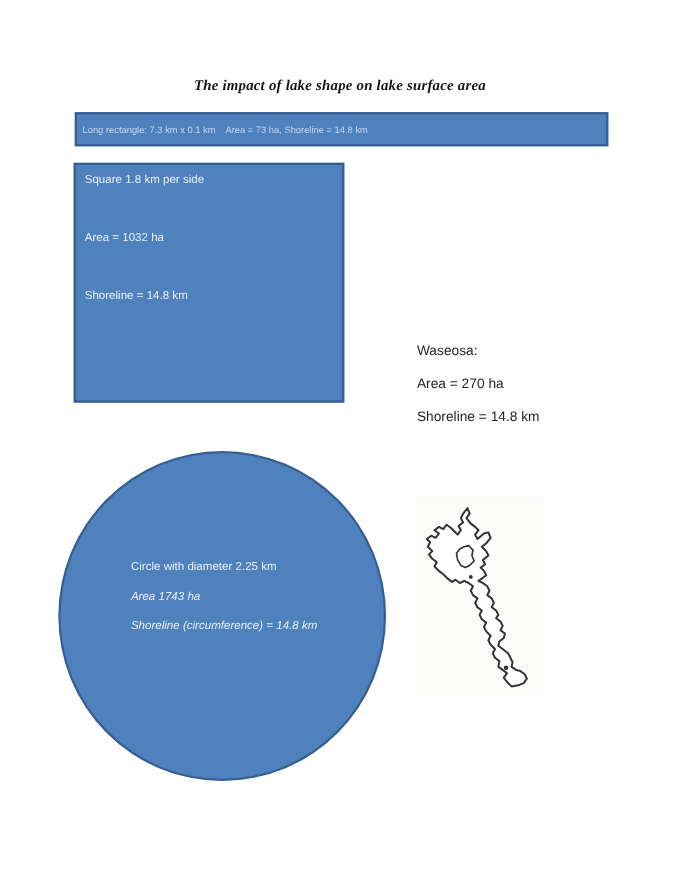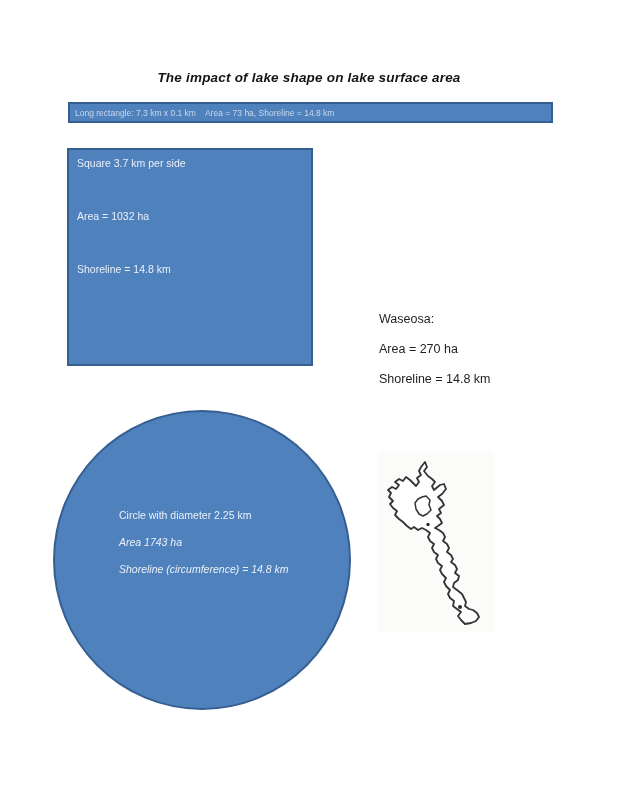--- a/index.html
+++ b/index.html
@@ -18,33 +18,34 @@
     position: absolute;
     top: 70px;
     left: 0;
     width: 100%;
     text-align: center;
     font-size: 13.5px;
     font-weight: bold;
     font-style: italic;
     color: #141414;
     letter-spacing: 0.2px;
+    font-family: Liberation Serif, serif;
   }
 
   .shape {
     background: #4f81bd;
     border: 2px solid #365f91;
     position: absolute;
   }
 
   .rect-shape {
     left: 68px;
     top: 102px;
     width: 485px;
-    height: 21px;
+    height: 31px;
     display: flex;
     align-items: center;
   }
   .rect-label {
     font-size: 8.5px;
     color: #c9d8ec;
     padding-left: 5px;
     white-space: pre;
   }
 
@@ -127,21 +128,21 @@
 
 <div class="page">
 
   <div class="title">The impact of lake shape on lake surface area</div>
 
   <div class="shape rect-shape">
     <span class="rect-label">Long rectangle: 7.3 km x 0.1 km    Area = 73 ha, Shoreline = 14.8 km</span>
   </div>
 
   <div class="shape square-shape">
-    <div class="shape-line sq-l1">Square 3.7 km per side</div>
+    <div class="shape-line sq-l1">Square 1.8 km per side</div>
     <div class="shape-line sq-l2">Area = 1032 ha</div>
     <div class="shape-line sq-l3">Shoreline = 14.8 km</div>
   </div>
 
   <div class="waseosa-block">
     <div class="stat-line ws-l1">Waseosa:</div>
     <div class="stat-line ws-l2">Area = 270 ha</div>
     <div class="stat-line ws-l3">Shoreline = 14.8 km</div>
   </div>
 

